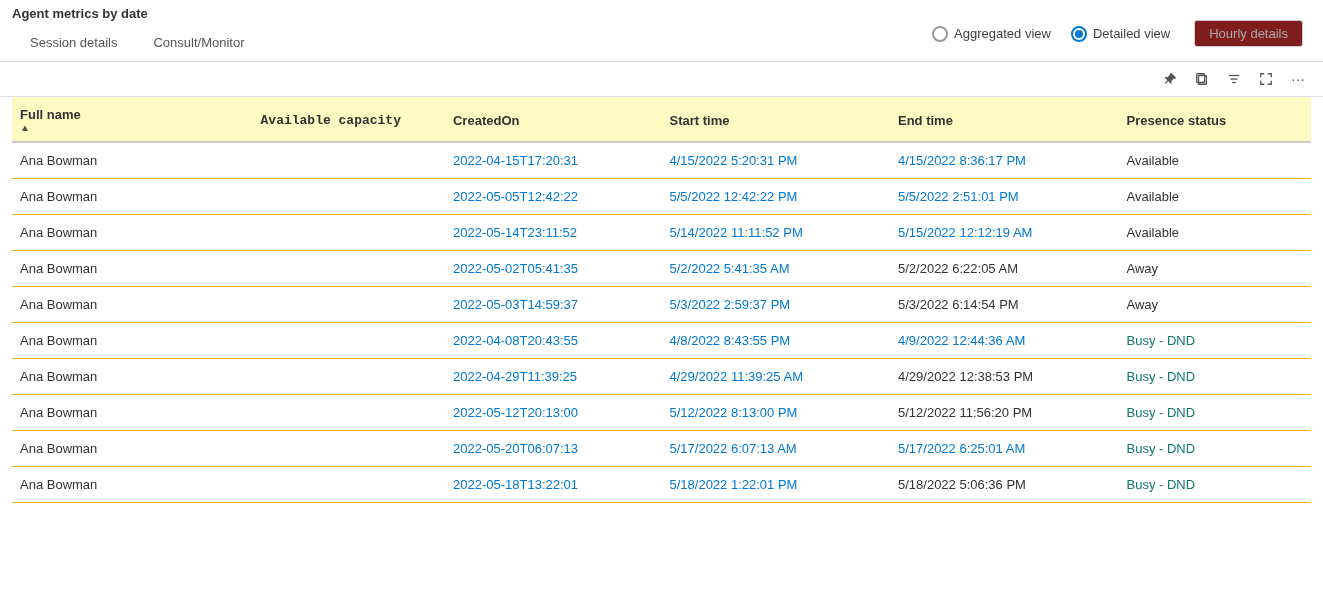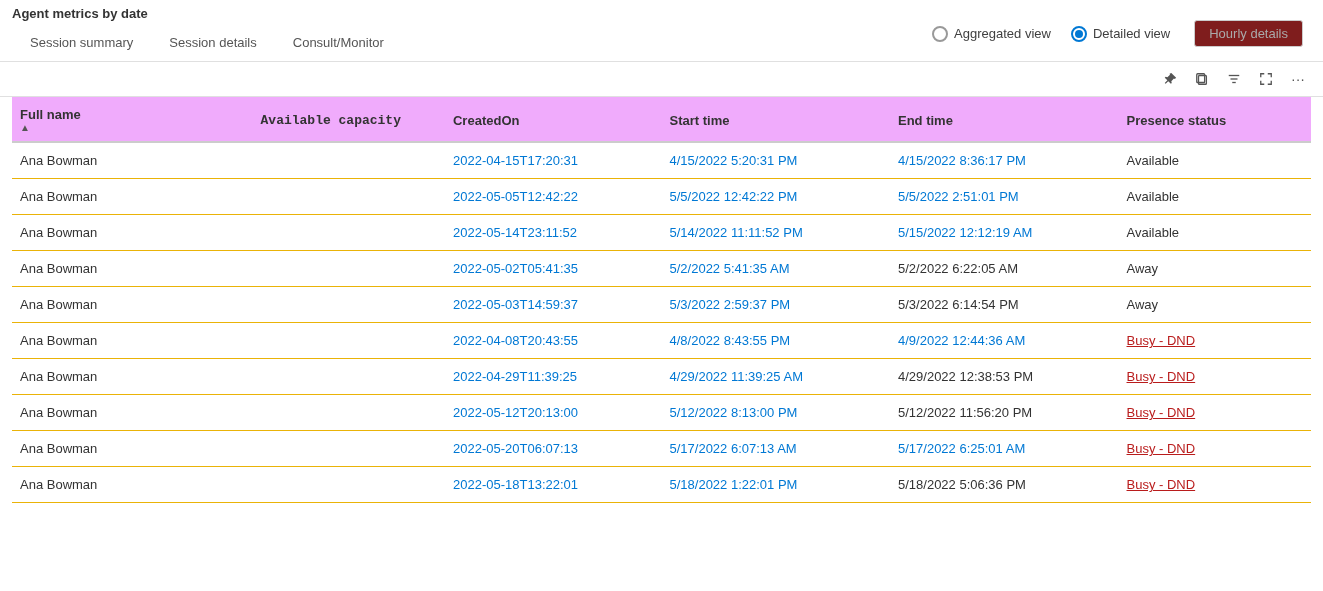--- a/index.html
+++ b/index.html
@@ -141,21 +141,21 @@
     }
     thead th {
       text-align: left;
       padding: 10px 8px 8px 8px;
       font-weight: 600;
       font-size: 13px;
       color: #333;
       border-bottom: 2px solid #ccc;
       position: sticky;
       top: 0;
-      background: #f0abfc;
+      background: #fef9c3;
       z-index: 1;
     }
     .th-fullname { width: 200px; }
     .th-avail { width: 160px; font-family: Liberation Mono, monospace; }
     .th-createdon { width: 180px; }
     .th-starttime { width: 190px; }
     .th-endtime { width: 190px; }
     .th-presence { width: 160px; }
     thead th .sort-arrow {
       font-size: 10px;
@@ -167,22 +167,21 @@
     }
     tbody td {
       padding: 10px 8px;
       font-size: 13px;
       color: #333;
     }
     .cell-blue {
       color: #0078d4;
     }
     .cell-orange {
-      color: #b91c1c;
-      text-decoration: underline;
+      color: #0f766e;
     }
     
     .table-wrapper::-webkit-scrollbar {
       width: 10px;
     }
     .table-wrapper::-webkit-scrollbar-track {
       background: #f0f0f0;
     }
     .table-wrapper::-webkit-scrollbar-thumb {
       background: #b0b0b0;
@@ -191,21 +190,20 @@
   </style>
 </head>
 <body>
 
 <div class="page-wrapper">
 
   <div class="top-bar">
     <div class="top-bar-left">
       <div class="page-title">Agent metrics by date</div>
       <div class="tabs">
-        <button class="tab">Session summary</button>
         <button class="tab">Session details</button>
         <button class="tab">Consult/Monitor</button>
       </div>
     </div>
     <div class="top-bar-right">
       <div class="view-options">
         <label class="radio-option">
           <div class="radio-circle"></div>
           <span>Aggregated view</span>
         </label>

